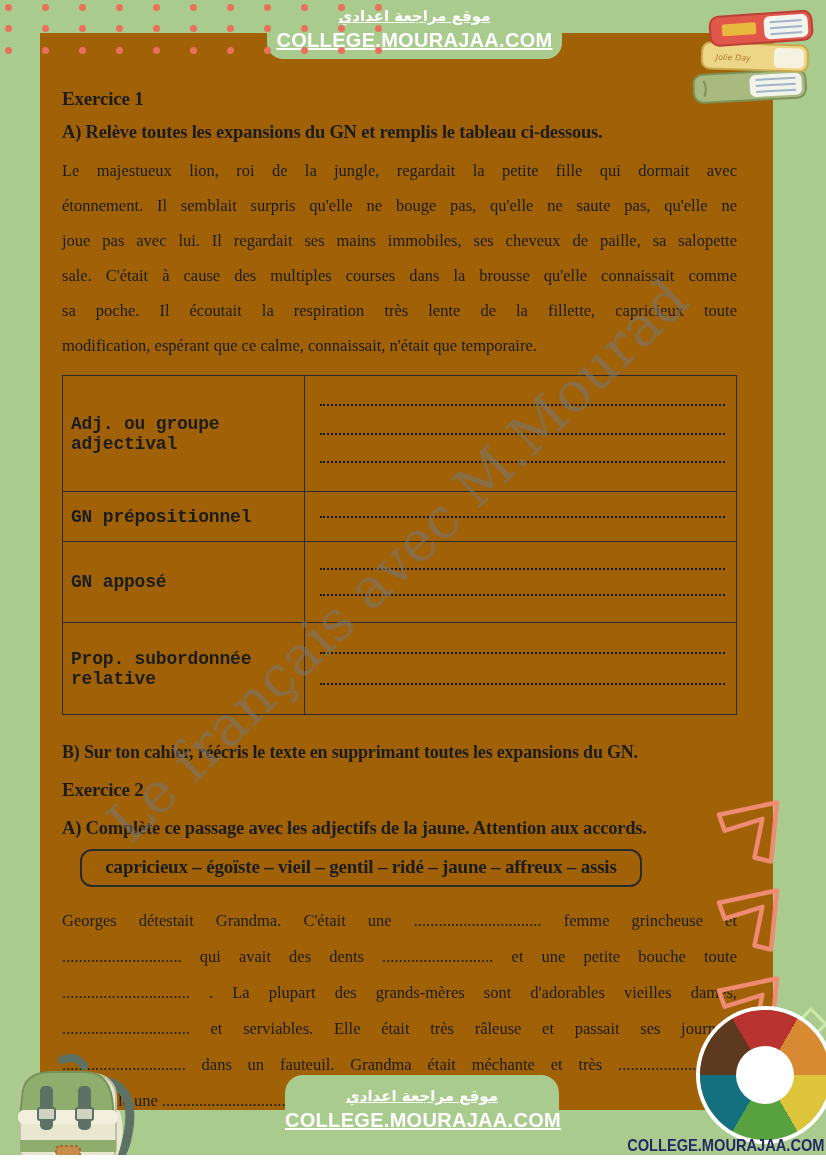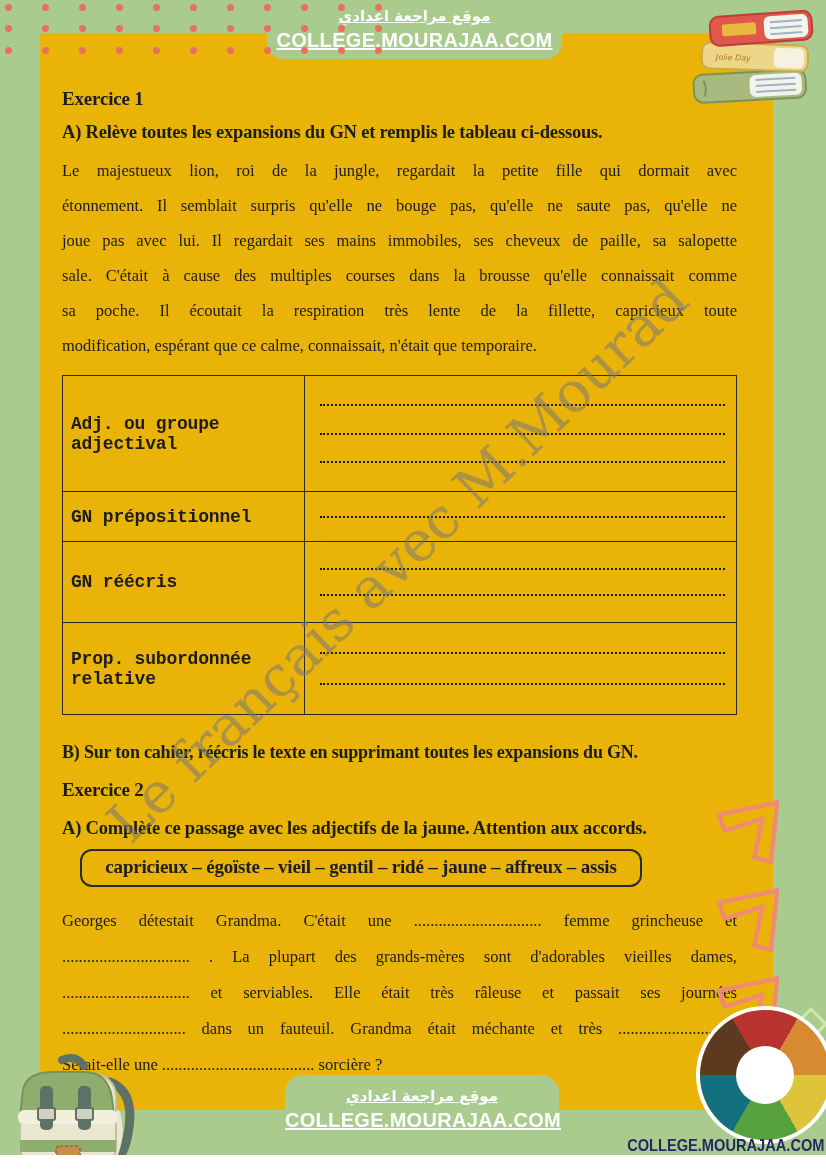--- a/index.html
+++ b/index.html
@@ -5,21 +5,21 @@
   html,body{margin:0;padding:0;}
   #stage{
     position:relative; width:826px; height:1155px; overflow:hidden;
     background:#a9cc8e;
     font-family:"Liberation Serif","DejaVu Serif",serif;
     color:#1c1c1c;
   }
   
   #page{
     position:absolute; left:40px; top:33px; width:733px; height:1077px;
-    background:#eab308;
+    background:#a16207;
     box-sizing:border-box; padding:0 36px 0 22px;
   }
   
   .tab{
     position:absolute; background:#a9cc8e; text-align:center; z-index:6;
   }
   #header-tab{ left:267px; top:0; width:295px; height:59px; border-radius:0 0 16px 16px; padding-top:5px; box-sizing:border-box;}
   #footer-tab{ left:285px; top:1075px; width:274px; height:94px; border-radius:18px 18px 0 0; padding-top:10px; box-sizing:border-box;}
   #footer-band{ position:absolute; left:0; top:1110px; width:826px; height:59px; background:#a9cc8e; z-index:5;}
   .ar-line{
@@ -193,21 +193,21 @@
           </tr>
           <tr>
             <td class="lbl" style="height: 47px;">GN prépositionnel</td>
             <td class="blanks">
               <div class="blank-wrap" style="height: 47px;">
                 <div class="dotted"></div>
               </div>
             </td>
           </tr>
           <tr>
-            <td class="lbl" style="height: 78px;">GN réécris</td>
+            <td class="lbl" style="height: 78px;">GN apposé</td>
             <td class="blanks">
               <div class="blank-wrap" style="height: 78px;">
                 <div class="dotted"></div>
                 <div class="dotted"></div>
               </div>
             </td>
           </tr>
           <tr>
             <td class="lbl" style="height: 89px;">Prop. subordonnée relative</td>
             <td class="blanks">
@@ -221,20 +221,21 @@
     </table>
 
     <div id="ex1-b" class="h-bold">B) Sur ton cahier, réécris le texte en supprimant toutes les expansions du GN.</div>
     <div id="ex2-title" class="h-bold">Exercice 2</div>
     <div id="ex2-a" class="h-bold">A) Complète ce passage avec les adjectifs de la jaune. Attention aux accords.</div>
 
     <div id="word-bank">capricieux – égoïste – vieil – gentil – ridé – jaune – affreux – assis</div>
 
     <div id="ex2-para" class="para">
         <div class="tline jline">Georges détestait Grandma. C'était une ............................... femme grincheuse et</div>
+        <div class="tline jline">............................. qui avait des dents ........................... et une petite bouche toute</div>
         <div class="tline jline">............................... . La plupart des grands-mères sont d'adorables vieilles dames,</div>
         <div class="tline jline">............................... et serviables. Elle était très râleuse et passait ses journées</div>
         <div class="tline jline">.............................. dans un fauteuil. Grandma était méchante et très ........................ .</div>
       </div>
     <div class="para" style="margin-top:0">
         <div class="tline lline" style="line-height:36px">Serait-elle une ..................................... sorcière ?</div>
       </div>
   </div>
 
   <div id="watermark">Le français avec M.Mourad</div>

